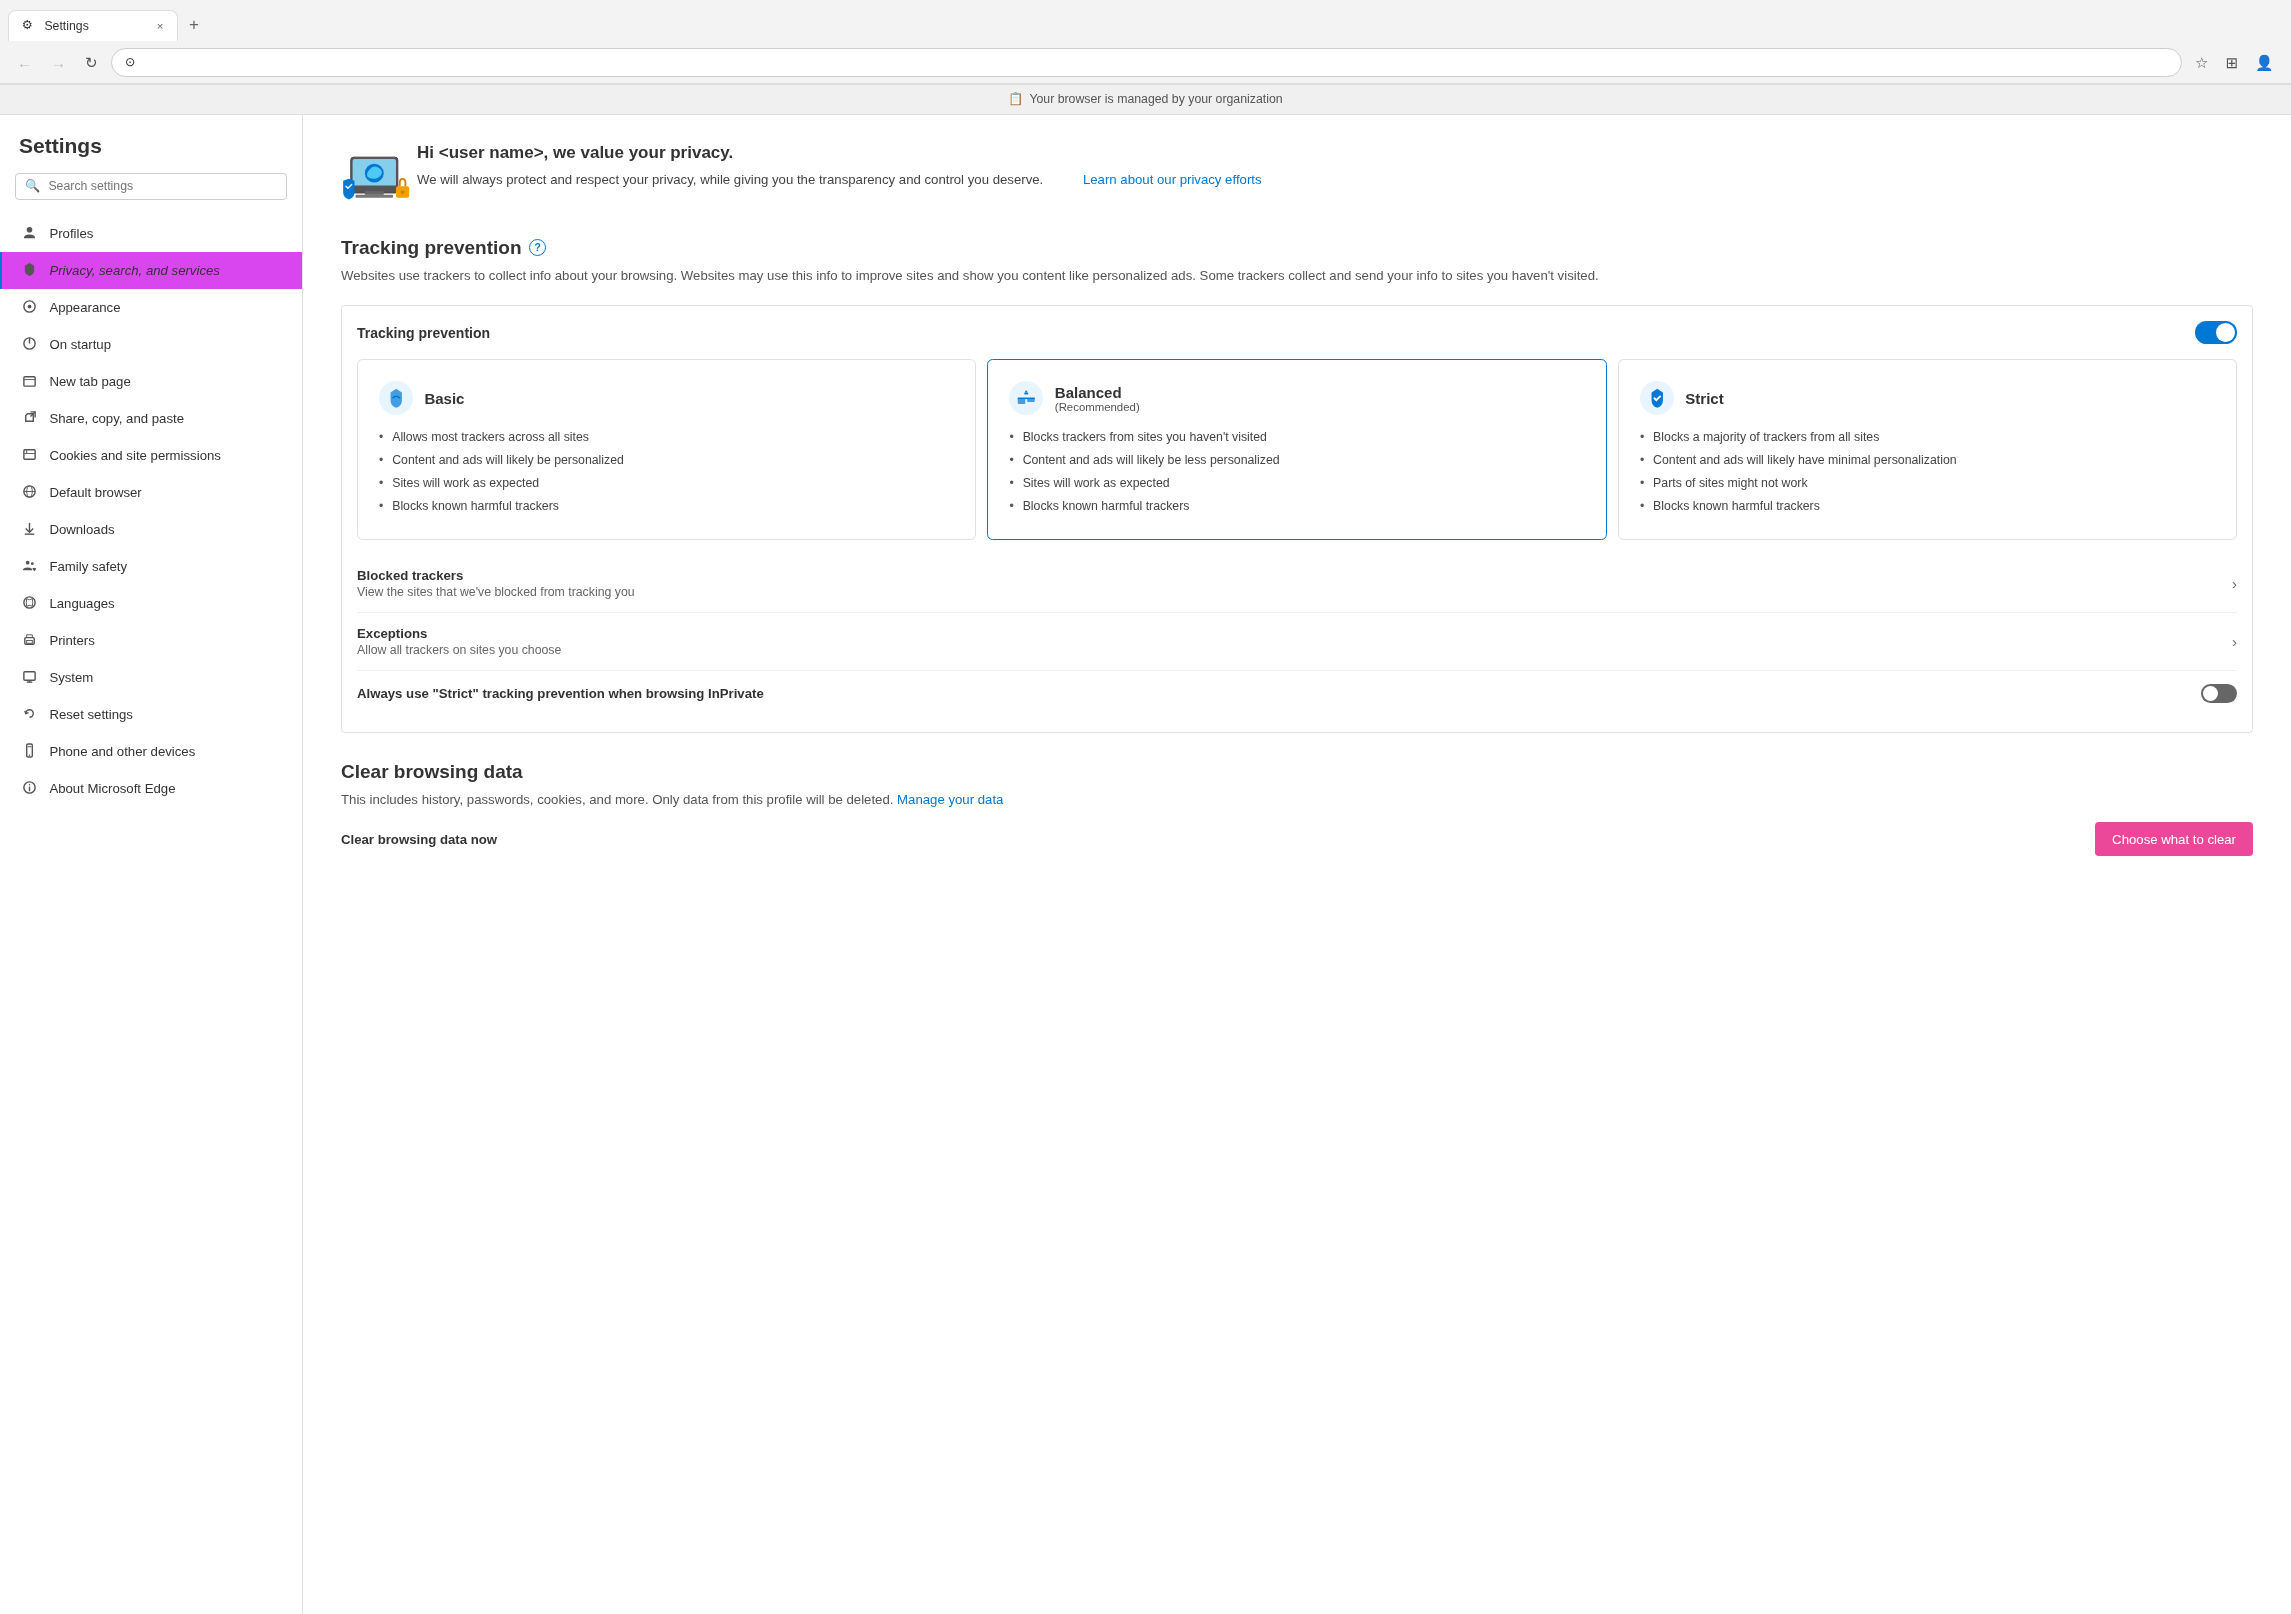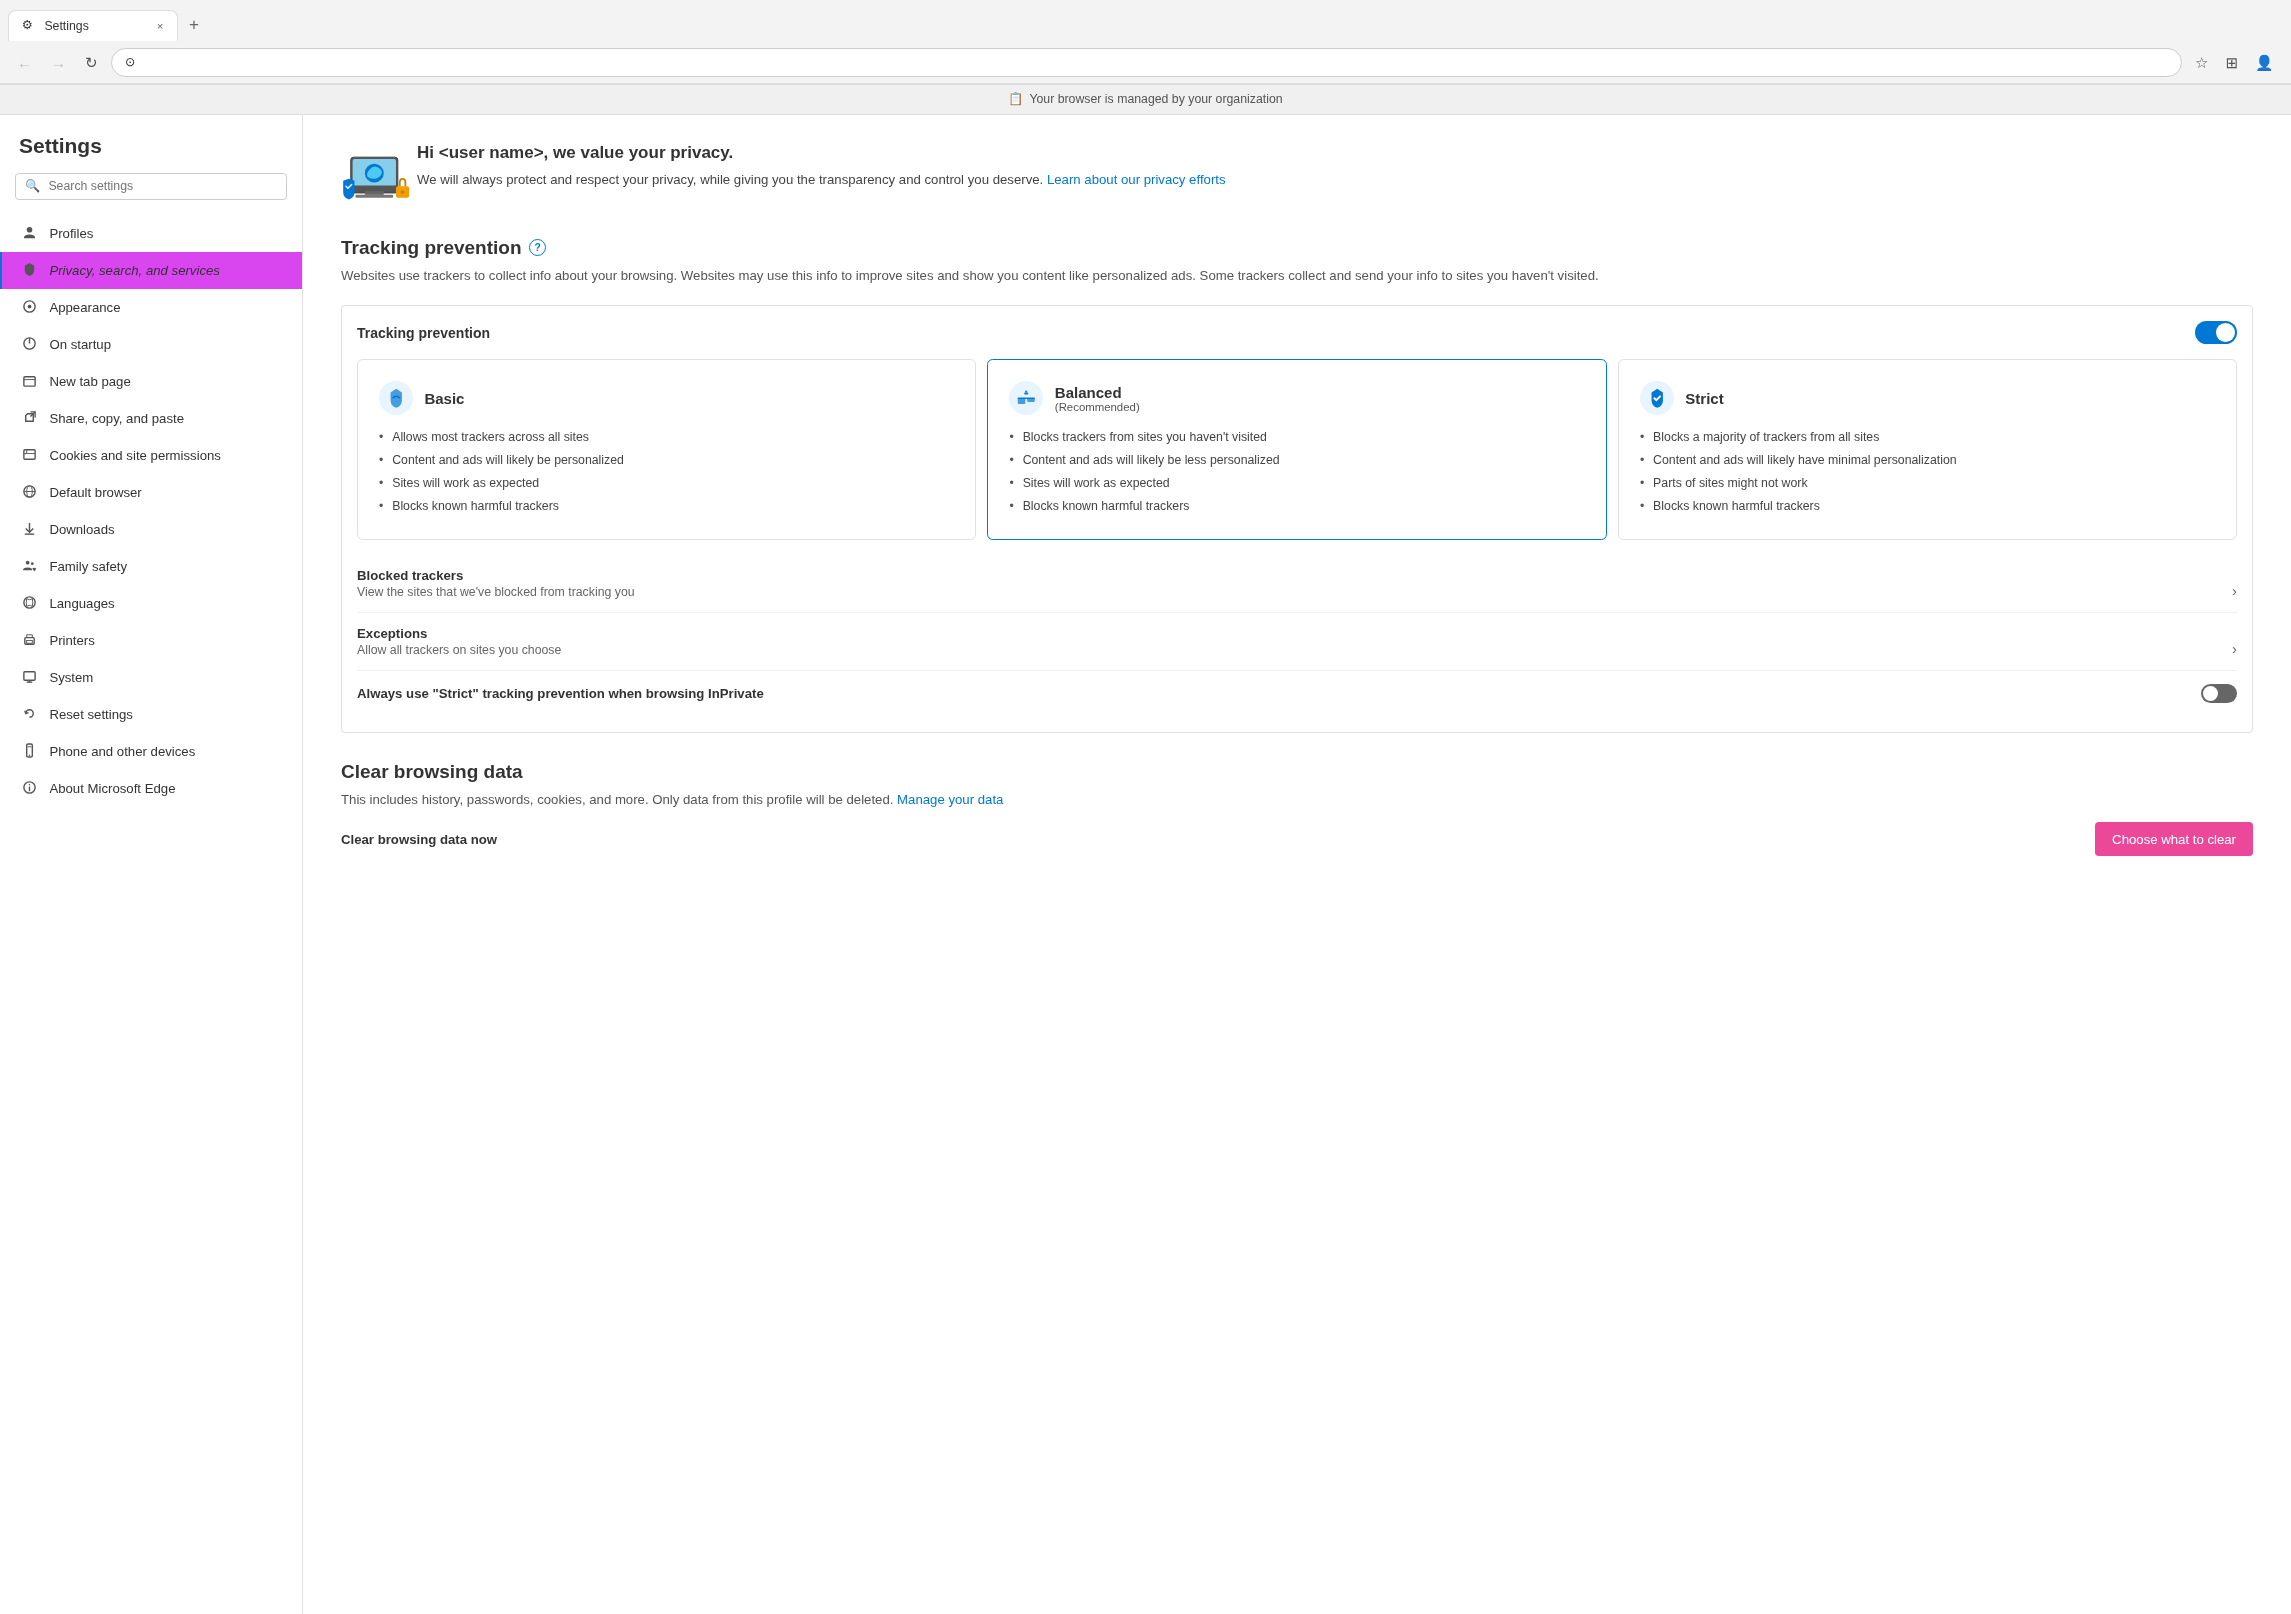--- a/index.html
+++ b/index.html
@@ -43,21 +43,21 @@
     .sidebar-item.active .icon { color: #0078d4; }
 
     
     .content { flex: 1; overflow-y: auto; background: white; padding: 28px 38px; }
 
     
     .privacy-header { display: flex; align-items: flex-start; margin-bottom: 28px; }
     .privacy-icon { width: 76px; height: 66px; flex-shrink: 0; }
     .privacy-text h2 { font-size: 17px; font-weight: 700; margin-bottom: 7.6px; }
     .privacy-text p { font-size: 13.2px; color: #444; line-height: 1.5; }
-    .privacy-text a { color: #0078d4; text-decoration: none; }
+    .privacy-text a { color: #0078d4; text-decoration: none; margin-left: 36px; }
 
     
     .section-title { font-size: 19px; font-weight: 600; margin-bottom: 7.6px; display: flex; align-items: center; gap: 7.6px; }
     .section-desc { font-size: 13.2px; color: #555; margin-bottom: 19px; line-height: 1.5; }
 
     
     .tracking-box { border: 0.9px solid #e0e0e0; border-radius: 3.8px; padding: 15px; margin-bottom: 28px; }
     .tracking-header { display: flex; justify-content: space-between; align-items: center; margin-bottom: 15px; font-weight: 600; font-size: 14px; }
 
     
@@ -75,21 +75,21 @@
     .prevention-card-icon.basic { background: #e8f4ff; }
     .prevention-card-icon.balanced { background: #e8f4ff; }
     .prevention-card-icon.strict { background: #e8f4ff; }
     .prevention-card h3 { font-size: 15px; font-weight: 700; }
     .prevention-card .subtitle { font-size: 11.4px; color: #555; }
     .prevention-card ul { list-style: none; padding: 0; }
     .prevention-card ul li { font-size: 12.3px; color: #444; padding: 2.8px 0; padding-left: 13.2px; position: relative; line-height: 1.4; }
     .prevention-card ul li::before { content: '•'; position: absolute; left: 0; color: #555; }
 
     
-    .setting-row { display: flex; justify-content: space-between; align-items: flex-end; padding: 13.2px 0; border-bottom: 0.9px solid #f0f0f0; cursor: pointer; }
+    .setting-row { display: flex; justify-content: space-between; align-items: center; padding: 13.2px 0; border-bottom: 0.9px solid #f0f0f0; cursor: pointer; }
     .setting-row .row-left h4 { font-size: 13.2px; font-weight: 600; }
     .setting-row .row-left p { font-size: 12.3px; color: #666; margin-top: 1.9px; }
     .setting-row .chevron { color: #666; font-size: 15px; }
     .setting-row-toggle { display: flex; justify-content: space-between; align-items: center; padding: 13.2px 0; }
     .setting-row-toggle h4 { font-size: 13.2px; font-weight: 600; flex: 1; }
 
     
     .clear-section { margin-top: 9.5px; }
     .clear-title { font-size: 19px; font-weight: 600; margin-bottom: 9.5px; }
     .clear-desc { font-size: 13.2px; color: #555; margin-bottom: 15px; }

